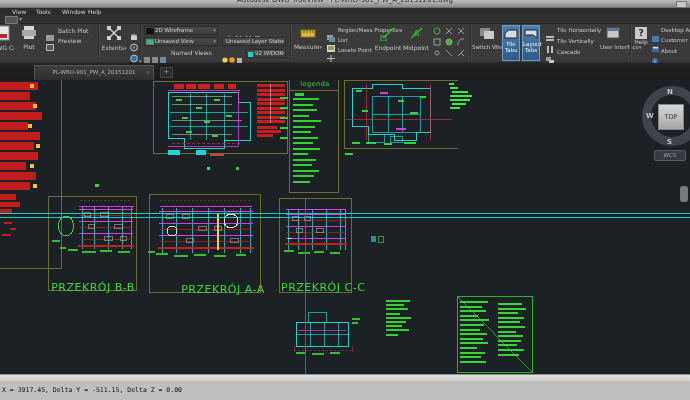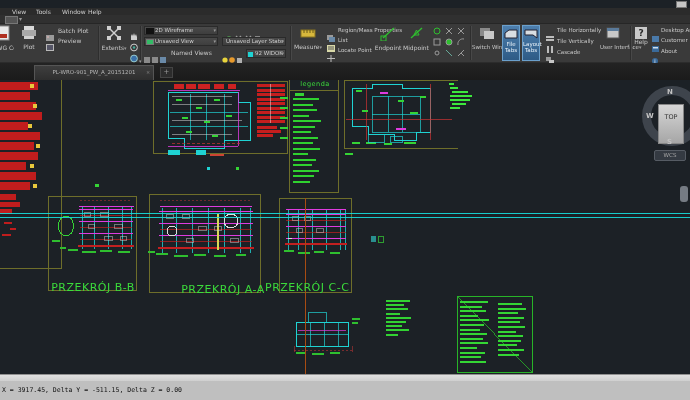--- a/index.html
+++ b/index.html
@@ -35,37 +35,40 @@
              text-align:center;line-height:13px;white-space:nowrap;overflow:hidden;}
   #tabclose{left:146px;top:6px;font-size:5px;color:#888;}
   #newtab{left:160px;top:4px;width:13px;height:11px;background:#2c2c2c;border:1px solid #444;box-sizing:border-box;
           color:#999;font-size:7px;text-align:center;line-height:9px;}
   
   #canvas{left:0;top:80px;width:690px;height:294px;background:#1c2126;overflow:hidden;}
   .cadlabel{position:absolute;color:#3bdb3b;font-size:11px;letter-spacing:.5px;text-align:center;white-space:nowrap;}
   #legendtitle{color:#3bdb3b;font-size:6.5px;}
   
   #vc-ring{left:642px;top:6px;width:42px;height:42px;border:9px solid #3e444c;border-radius:50%;}
-  #vc-top{left:658px;top:24px;width:26px;height:40px;background:linear-gradient(#d6d6d6,#a6a6a6);border:1px solid #878787;
+  #vc-top{left:658px;top:24px;width:26px;height:26px;background:linear-gradient(#d6d6d6,#a6a6a6);border:1px solid #878787;
           box-sizing:border-box;color:#333;font-size:6.5px;text-align:center;line-height:24px;}
   .vc-l{position:absolute;color:#c2c2c2;font-size:7px;font-weight:bold;}
   #wcs{left:654px;top:70px;width:32px;height:11px;background:#343a42;border:1px solid #565c64;border-radius:2px;
        box-sizing:border-box;color:#a8a8a8;font-size:5.5px;text-align:center;line-height:9px;}
   #scrollthumb{left:680px;top:106px;width:8px;height:16px;background:#757b83;border-radius:3px;}
   
   #cmdstrip{left:0;top:374px;width:690px;height:7px;background:linear-gradient(#e0e0e0,#cfcfcf);border-top:1px solid #909090;box-sizing:border-box;}
   #cmdarea{left:0;top:381px;width:690px;height:19px;background:#bfbfbf;font-family:"DejaVu Sans Mono",monospace;
            font-size:6.5px;color:#111;}
   #cmdarea div{position:absolute;left:2px;white-space:nowrap;}
 </style>
 </head>
 <body>
 
 <div id="app">
 
+  <div class="abs" id="titlebar">
+    <div class="t">Autodesk DWG TrueView - PL-WRO-901_PW_A_20151201.dwg</div>
+  </div>
   <div class="abs" id="winbtn"></div>
 
   <div class="abs" id="menubar">
     <span style="left:12px">View</span>
     <span style="left:36px">Tools</span>
     <span style="left:62px">Window</span>
     <span style="left:88px">Help</span>
   </div>
   <div class="abs" id="qatrow">
     <div class="abs" id="qaticon"></div>
@@ -713,21 +716,21 @@
         <line x1="0" y1="213.2" x2="690" y2="213.2" stroke="#17dede" stroke-width="0.9"></line>
         <line x1="0" y1="217.6" x2="690" y2="217.6" stroke="#17dede" stroke-width="0.9"></line>
         <line x1="305.5" y1="198" x2="305.5" y2="374" stroke="#a84c12" stroke-width="1"></line>
       </g>
     </svg>
 
     
     <div class="cadlabel" id="legendtitle" style="left:291px;top:0px;width:48px">legenda</div>
     <div class="cadlabel" style="left:50px;top:201px;width:86px">PRZEKRÓJ B-B</div>
     <div class="cadlabel" style="left:169px;top:203px;width:108px">PRZEKRÓJ A-A</div>
-    <div class="cadlabel" style="left:265px;top:201px;width:70px">PRZEKRÓJ C-C</div>
+    <div class="cadlabel" style="left:281px;top:201px;width:70px">PRZEKRÓJ C-C</div>
 
     
     <div class="abs" id="vc-ring"></div>
     <div class="abs" id="vc-top">TOP</div>
     <div class="vc-l" style="left:667px;top:8px">N</div>
     <div class="vc-l" style="left:646px;top:32px">W</div>
     <div class="vc-l" style="left:667px;top:58px">S</div>
     <div class="abs" id="wcs">WCS</div>
     <div class="abs" id="scrollthumb"></div>
   </div>

